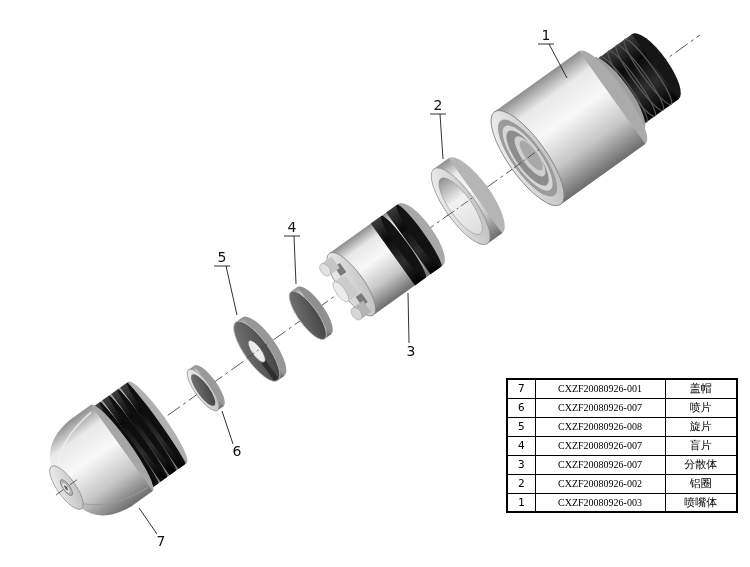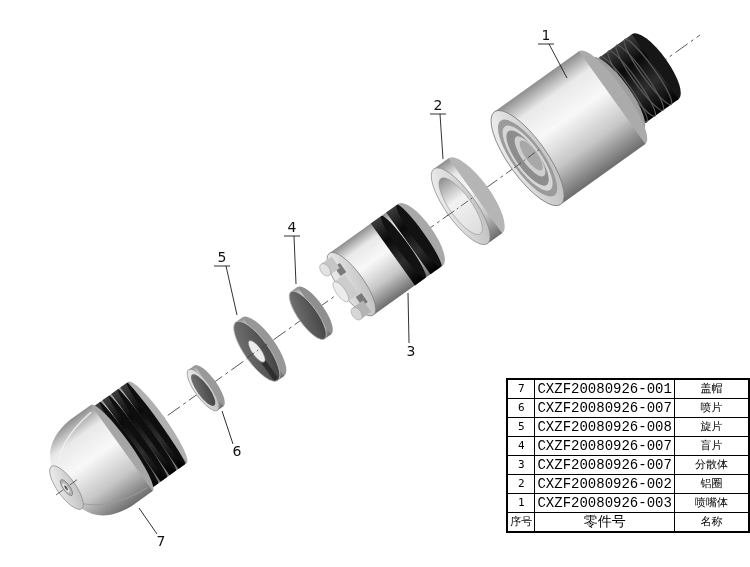--- a/index.html
+++ b/index.html
@@ -33,22 +33,22 @@
   table.parts-table td{
     border:1px solid #000000;
     height:19px;
     padding:0 2px;
     text-align:center;
     vertical-align:middle;
     white-space:nowrap;
     overflow:hidden;
   }
   td.c-serial{width:28px;font-family:"DejaVu Sans Mono","Liberation Mono",monospace;font-size:11px}
-  td.c-pn{width:130px;font-family:Liberation Mono, monospace;font-size:14px}
-  td.c-name{width:81px;font-size:11px;font-family:Liberation Mono, monospace}
+  td.c-pn{width:130px;font-family:Liberation Serif, serif;font-size:10px}
+  td.c-name{width:72px;font-size:11px;font-family:Liberation Mono, monospace}
 </style>
 </head>
 <body>
 
 <div class="stage">
 
   <svg width="750" height="567" viewBox="0 0 750 567">
     <defs>
       <linearGradient id="metalV" x1="0" y1="0" x2="0" y2="1">
         <stop offset="0" stop-color="#8e8e8e"></stop>
@@ -247,21 +247,16 @@
       <tr>
         <td class="c-serial">2</td>
         <td class="c-pn">CXZF20080926-002</td>
         <td class="c-name">铝圈</td>
       </tr>
       <tr>
         <td class="c-serial">1</td>
         <td class="c-pn">CXZF20080926-003</td>
         <td class="c-name">喷嘴体</td>
       </tr>
-      <tr>
-        <td class="c-serial">序号</td>
-        <td class="c-pn">零件号</td>
-        <td class="c-name">名称</td>
-      </tr>
     </tbody>
   </table>
 
 </div>
 
 </body></html>

